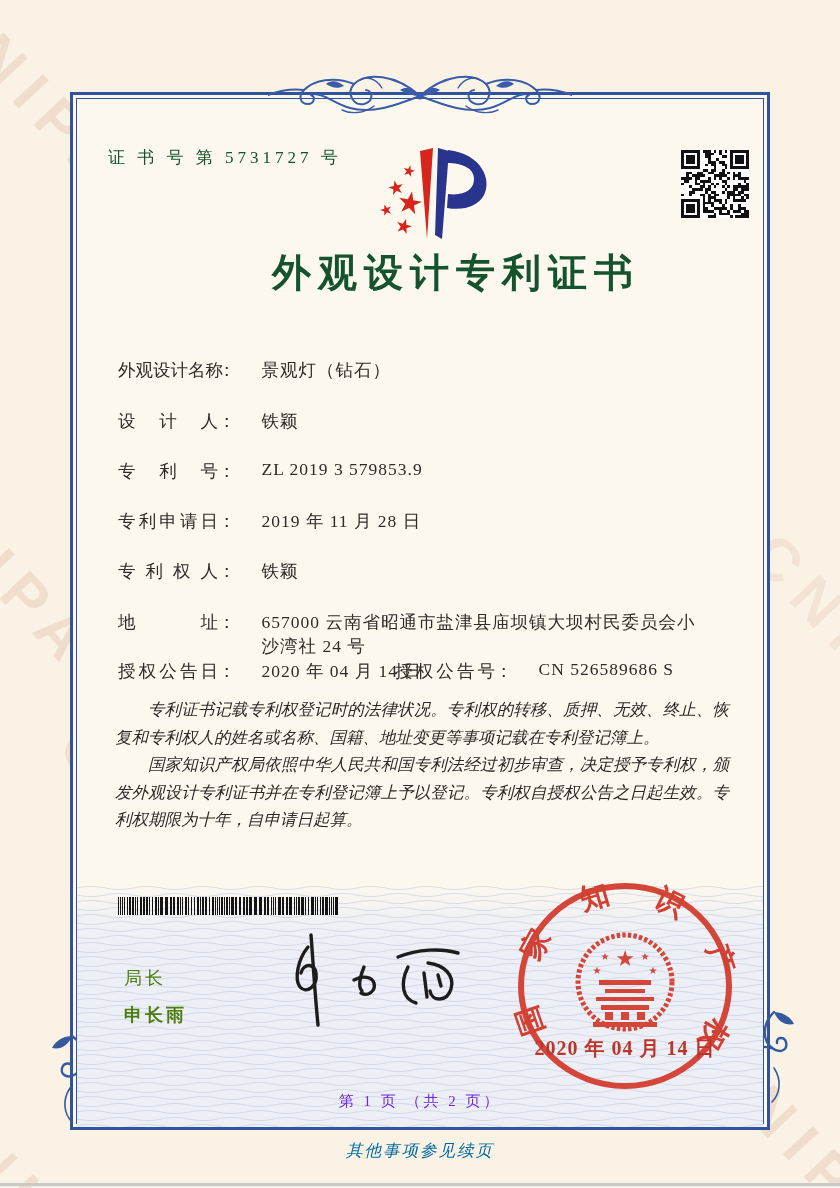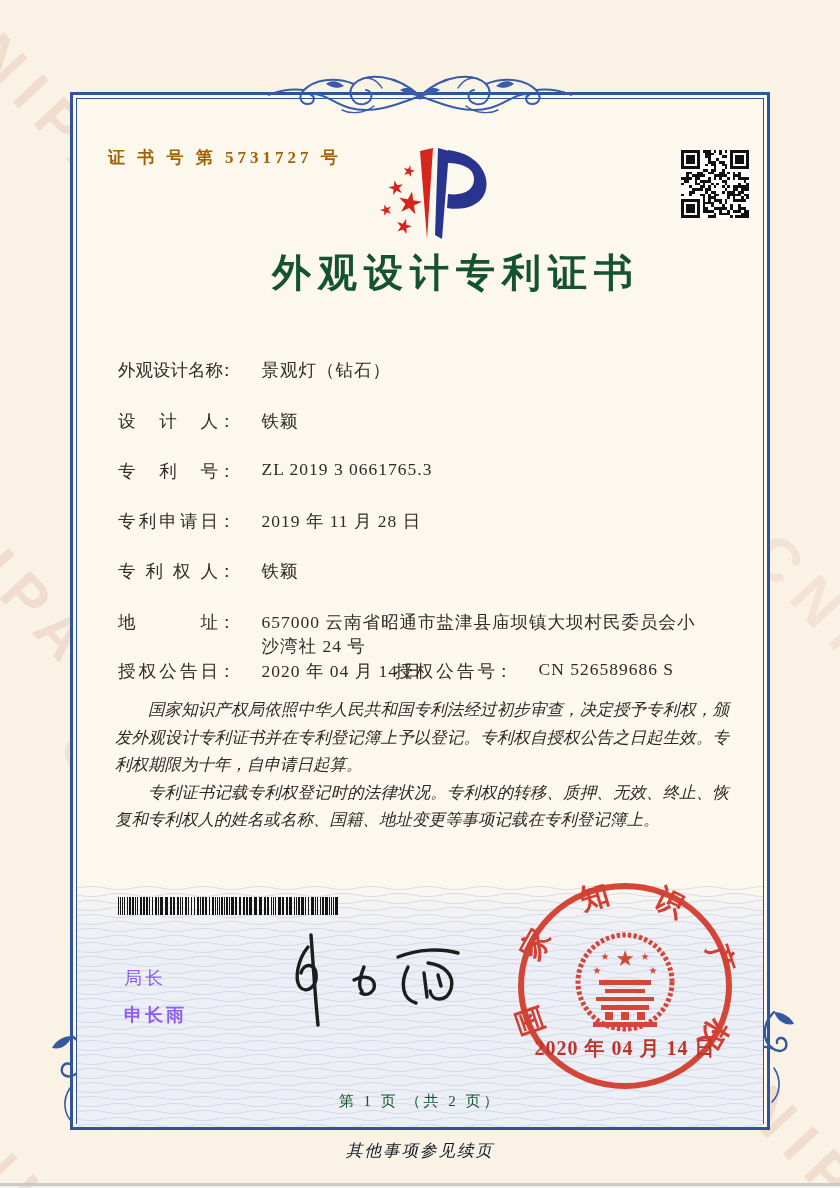--- a/index.html
+++ b/index.html
@@ -27,21 +27,21 @@
     background:#fdf8ee;
   }
   .frame-inner{
     position:absolute;inset:3px;border:1px solid var(--blue,#31539b);
   }
   .ornament{position:absolute;pointer-events:none;}
 
   
   .cert-no{
     position:absolute;left:108px;top:146px;
-    font-size:17px;letter-spacing:4px;color:#a16207;font-weight:bold;
+    font-size:17px;letter-spacing:4px;color:#14532d;
   }
   .logo{position:absolute;left:352px;top:138px;width:142px;height:114px;}
   .qr{position:absolute;left:681px;top:150px;width:68px;height:68px;background:#fff;}
   .title{
     position:absolute;left:70px;top:246px;width:772px;text-align:center;
     font-size:39px;font-weight:bold;letter-spacing:7px;color:#14532d;
   }
 
   
   .row{position:absolute;left:118px;font-size:17.5px;color:#2e2b28;}
@@ -58,35 +58,35 @@
     font-style:italic;text-align:justify;
   }
   .paras p{margin:0;text-indent:2em;}
 
   
   .band{
     position:absolute;left:77px;top:884px;width:686px;height:243px;overflow:hidden;
     background:linear-gradient(180deg,rgba(240,241,247,0) 0px,rgba(238,240,246,.85) 34px,#edeff6 70px);
   }
   .barcode{position:absolute;left:118px;top:897px;width:222px;height:18px;}
-  .director{position:absolute;left:124px;top:966px;font-size:18px;color:#8b5cf6;letter-spacing:3px;}
+  .director{position:absolute;left:124px;top:966px;font-size:18px;color:#4d7c0f;letter-spacing:3px;}
   .director .name{margin-top:13px;font-weight:bold;}
   .sig{position:absolute;left:278px;top:925px;width:200px;height:105px;}
   .seal{position:absolute;left:513px;top:880px;width:224px;height:216px;opacity:.93;}
   .seal-date{
     position:absolute;left:518px;top:1035px;width:214px;text-align:center;
     font-size:20px;color:#bc352a;letter-spacing:1px;font-weight:bold;white-space:nowrap;
   }
   .page-num{
     position:absolute;left:70px;top:1092px;width:700px;text-align:center;
-    font-size:15px;letter-spacing:3px;color:#14532d;
+    font-size:15px;letter-spacing:3px;color:#6d28d9;
   }
   .cont-note{
     position:absolute;left:0;top:1140px;width:840px;text-align:center;
-    font-size:16.5px;font-style:italic;color:#0f172a;letter-spacing:2px;
+    font-size:16.5px;font-style:italic;color:#0369a1;letter-spacing:2px;
   }
   .bottom-edge{position:absolute;left:0;top:1183px;width:840px;height:3px;background:#c9c9c9;}
 </style>
 </head>
 <body>
 
 <div class="page">
 
   <div class="wm" style="left:-28px;top:-22px">CNIPA</div>
   <div class="wm" style="left:497px;top:332px">CNIPA</div>
@@ -409,21 +409,21 @@
         <span>设</span>
         <span>计</span>
         <span>人</span>
       </span><span class="colon">：</span><span class="val">铁颖</span>
   </div>
   <div class="row" style="top:459px">
     <span class="jlabel">
         <span>专</span>
         <span>利</span>
         <span>号</span>
-      </span><span class="colon">：</span><span class="val">ZL 2019 3 0661765.3</span>
+      </span><span class="colon">：</span><span class="val">ZL 2019 3 579853.9</span>
   </div>
   <div class="row" style="top:509px">
     <span class="jlabel">
         <span>专</span>
         <span>利</span>
         <span>申</span>
         <span>请</span>
         <span>日</span>
       </span><span class="colon">：</span><span class="val">2019 年 11 月 28 日</span>
   </div>
@@ -452,22 +452,22 @@
     <span class="cell2"><span class="jlabel">
           <span>授</span>
           <span>权</span>
           <span>公</span>
           <span>告</span>
           <span>号</span>
         </span><span class="colon">：</span><span class="val">CN 526589686 S</span></span>
   </div>
 
   <div class="paras">
+    <p>专利证书记载专利权登记时的法律状况。专利权的转移、质押、无效、终止、恢复和专利权人的姓名或名称、国籍、地址变更等事项记载在专利登记簿上。</p>
     <p>国家知识产权局依照中华人民共和国专利法经过初步审查，决定授予专利权，颁发外观设计专利证书并在专利登记簿上予以登记。专利权自授权公告之日起生效。专利权期限为十年，自申请日起算。</p>
-    <p>专利证书记载专利权登记时的法律状况。专利权的转移、质押、无效、终止、恢复和专利权人的姓名或名称、国籍、地址变更等事项记载在专利登记簿上。</p>
   </div>
 
   <div class="band">
     <svg id="waves-svg" width="686" height="243">
         <path d="M0 4 q14 -3.2 28 0 t28 0 t28 0 t28 0 t28 0 t28 0 t28 0 t28 0 t28 0 t28 0 t28 0 t28 0 t28 0 t28 0 t28 0 t28 0 t28 0 t28 0 t28 0 t28 0 t28 0 t28 0 t28 0 t28 0 t28 0 t28 0" fill="none" stroke="#c5cadd" stroke-width="1" opacity="0.6"></path>
         <path d="M0 11 q14 3.2 28 0 t28 0 t28 0 t28 0 t28 0 t28 0 t28 0 t28 0 t28 0 t28 0 t28 0 t28 0 t28 0 t28 0 t28 0 t28 0 t28 0 t28 0 t28 0 t28 0 t28 0 t28 0 t28 0 t28 0 t28 0 t28 0" fill="none" stroke="#c5cadd" stroke-width="1" opacity="0.6"></path>
         <path d="M0 18 q14 -3.2 28 0 t28 0 t28 0 t28 0 t28 0 t28 0 t28 0 t28 0 t28 0 t28 0 t28 0 t28 0 t28 0 t28 0 t28 0 t28 0 t28 0 t28 0 t28 0 t28 0 t28 0 t28 0 t28 0 t28 0 t28 0 t28 0" fill="none" stroke="#c5cadd" stroke-width="1" opacity="0.6"></path>
         <path d="M0 25 q14 3.2 28 0 t28 0 t28 0 t28 0 t28 0 t28 0 t28 0 t28 0 t28 0 t28 0 t28 0 t28 0 t28 0 t28 0 t28 0 t28 0 t28 0 t28 0 t28 0 t28 0 t28 0 t28 0 t28 0 t28 0 t28 0 t28 0" fill="none" stroke="#c5cadd" stroke-width="1" opacity="0.6"></path>
         <path d="M0 32 q14 -3.2 28 0 t28 0 t28 0 t28 0 t28 0 t28 0 t28 0 t28 0 t28 0 t28 0 t28 0 t28 0 t28 0 t28 0 t28 0 t28 0 t28 0 t28 0 t28 0 t28 0 t28 0 t28 0 t28 0 t28 0 t28 0 t28 0" fill="none" stroke="#c5cadd" stroke-width="1" opacity="0.6"></path>
         <path d="M0 39 q14 3.2 28 0 t28 0 t28 0 t28 0 t28 0 t28 0 t28 0 t28 0 t28 0 t28 0 t28 0 t28 0 t28 0 t28 0 t28 0 t28 0 t28 0 t28 0 t28 0 t28 0 t28 0 t28 0 t28 0 t28 0 t28 0 t28 0" fill="none" stroke="#c5cadd" stroke-width="1" opacity="0.6"></path>

